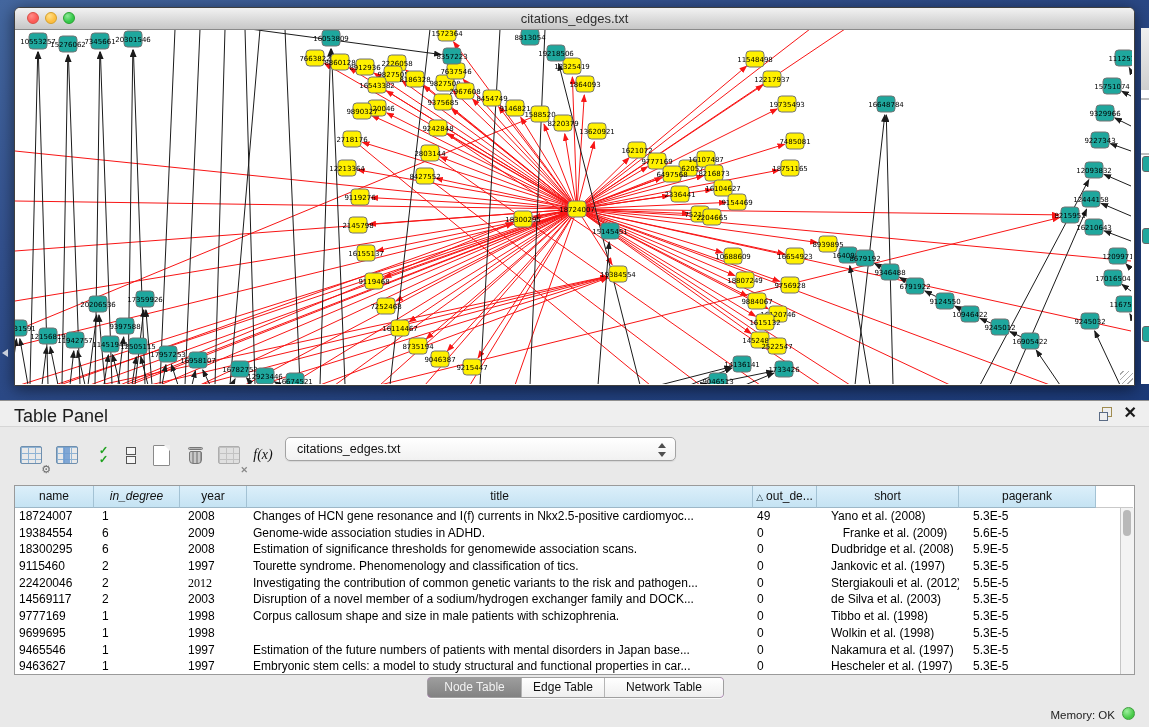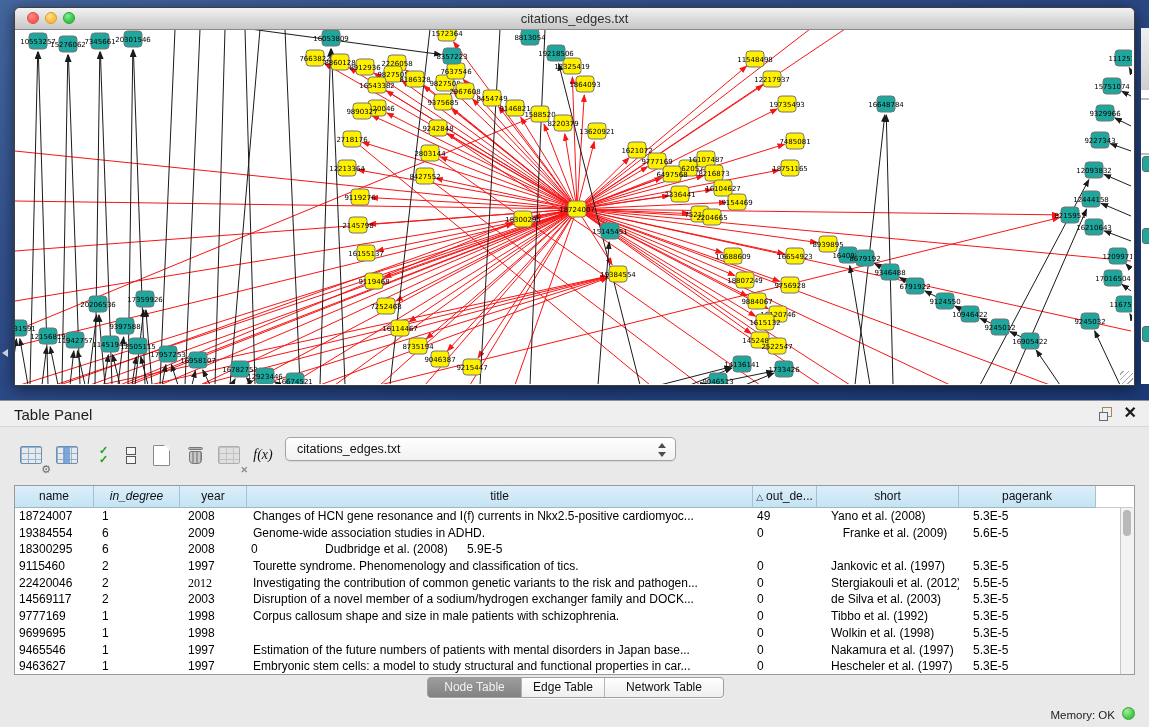--- a/index.html
+++ b/index.html
@@ -34,21 +34,21 @@
   #sliver .top{position:absolute;left:0;top:0;width:8px;height:62px;background:linear-gradient(#efefef,#cfcfcf);}
   #splitter-arrow{position:absolute;left:2px;top:349px;width:0;height:0;
                   border-top:4px solid transparent;border-bottom:4px solid transparent;
                   border-right:6px solid #c9cfdb;}
 
   
   #table-panel{position:absolute;left:0;top:400px;width:1149px;height:327px;
                background:#E9E9E9;border-top:1px solid #8f8f8f;box-sizing:border-box;}
   #panel-header{position:absolute;left:0;top:0;width:100%;height:25px;background:#EFEFEF;
                 border-bottom:1px solid #D6D6D6;}
-  #panel-title{position:absolute;left:14px;top:5px;font-size:15px;color:#1c1c1c;}
+  #panel-title{position:absolute;left:14px;top:5px;font-size:18px;color:#1c1c1c;}
   #float-icon{position:absolute;right:36px;top:6px;width:14px;height:13px;cursor:default;}
   #float-icon .sq1{position:absolute;left:3px;top:0;width:8px;height:8px;border:1px solid #a08c50;background:transparent;}
   #float-icon .sq2{position:absolute;left:0;top:5px;width:7px;height:7px;border:1px solid #5a6b85;background:#EFEFEF;}
   #close-icon{position:absolute;right:12px;top:2px;font-size:16px;font-weight:bold;color:#1a1a1a;}
 
   #toolbar{position:absolute;left:0;top:25px;width:100%;height:59px;}
   .tool{position:absolute;top:14px;width:30px;height:30px;display:flex;align-items:center;justify-content:center;}
   .gridic{position:relative;width:20px;height:16px;border:1px solid #6f8fae;border-radius:2px;
           background:linear-gradient(#dcebf7,#c3dcf0);
           background-image:linear-gradient(#8fb3d4 1px,transparent 1px),linear-gradient(90deg,#8fb3d4 1px,transparent 1px);
@@ -852,20 +852,21 @@
             <div class="tcell" style="width: 67px; padding-left: 8px;">2009</div>
             <div class="tcell" style="width: 506px; padding-left: 6px;">Genome-wide association studies in ADHD.</div>
             <div class="tcell" style="width: 64px; padding-left: 4px;">0</div>
             <div class="tcell" style="width: 142px; padding-left: 14px; text-align: center;">Franke et al. (2009)</div>
             <div class="tcell" style="width: 137px; padding-left: 14px;">5.6E-5</div>
           </div>
           <div class="trow">
             <div class="tcell" style="width: 79px; padding-left: 4px;">18300295</div>
             <div class="tcell" style="width: 86px; padding-left: 8px;">6</div>
             <div class="tcell" style="width: 67px; padding-left: 8px;">2008</div>
+            <div class="tcell" style="width: 506px; padding-left: 6px;">Estimation of significance thresholds for genomewide association scans.</div>
             <div class="tcell" style="width: 64px; padding-left: 4px;">0</div>
             <div class="tcell" style="width: 142px; padding-left: 14px;">Dudbridge et al. (2008)</div>
             <div class="tcell" style="width: 137px; padding-left: 14px;">5.9E-5</div>
           </div>
           <div class="trow">
             <div class="tcell" style="width: 79px; padding-left: 4px;">9115460</div>
             <div class="tcell" style="width: 86px; padding-left: 8px;">2</div>
             <div class="tcell" style="width: 67px; padding-left: 8px;">1997</div>
             <div class="tcell" style="width: 506px; padding-left: 6px;">Tourette syndrome. Phenomenology and classification of tics.</div>
             <div class="tcell" style="width: 64px; padding-left: 4px;">0</div>
@@ -889,21 +890,21 @@
             <div class="tcell" style="width: 64px; padding-left: 4px;">0</div>
             <div class="tcell" style="width: 142px; padding-left: 14px;">de Silva et al. (2003)</div>
             <div class="tcell" style="width: 137px; padding-left: 14px;">5.3E-5</div>
           </div>
           <div class="trow">
             <div class="tcell" style="width: 79px; padding-left: 4px;">9777169</div>
             <div class="tcell" style="width: 86px; padding-left: 8px;">1</div>
             <div class="tcell" style="width: 67px; padding-left: 8px;">1998</div>
             <div class="tcell" style="width: 506px; padding-left: 6px;">Corpus callosum shape and size in male patients with schizophrenia.</div>
             <div class="tcell" style="width: 64px; padding-left: 4px;">0</div>
-            <div class="tcell" style="width: 142px; padding-left: 14px;">Tibbo et al. (1992)</div>
+            <div class="tcell" style="width: 142px; padding-left: 14px;">Tibbo et al. (1998)</div>
             <div class="tcell" style="width: 137px; padding-left: 14px;">5.3E-5</div>
           </div>
           <div class="trow">
             <div class="tcell" style="width: 79px; padding-left: 4px;">9699695</div>
             <div class="tcell" style="width: 86px; padding-left: 8px;">1</div>
             <div class="tcell" style="width: 67px; padding-left: 8px;">1998</div>
             <div class="tcell" style="width: 506px; padding-left: 6px; margin-top: 16px;">Structural magnetic resonance image averaging in schizophrenia.</div>
             <div class="tcell" style="width: 64px; padding-left: 4px;">0</div>
             <div class="tcell" style="width: 142px; padding-left: 14px;">Wolkin et al. (1998)</div>
             <div class="tcell" style="width: 137px; padding-left: 14px;">5.3E-5</div>

